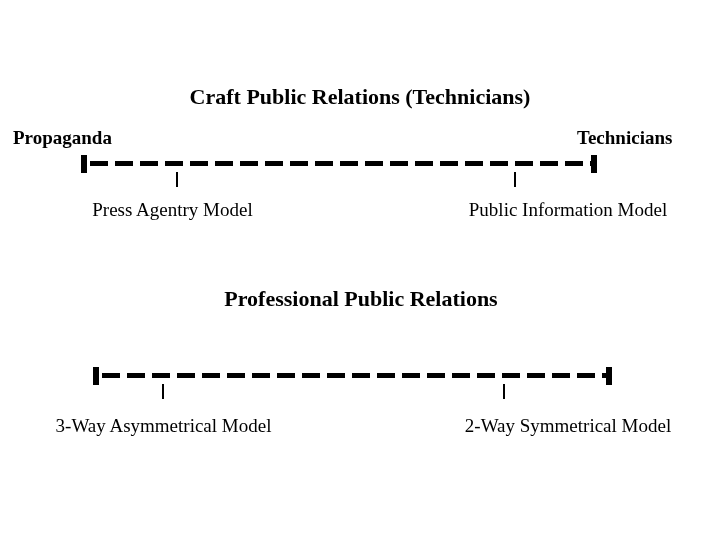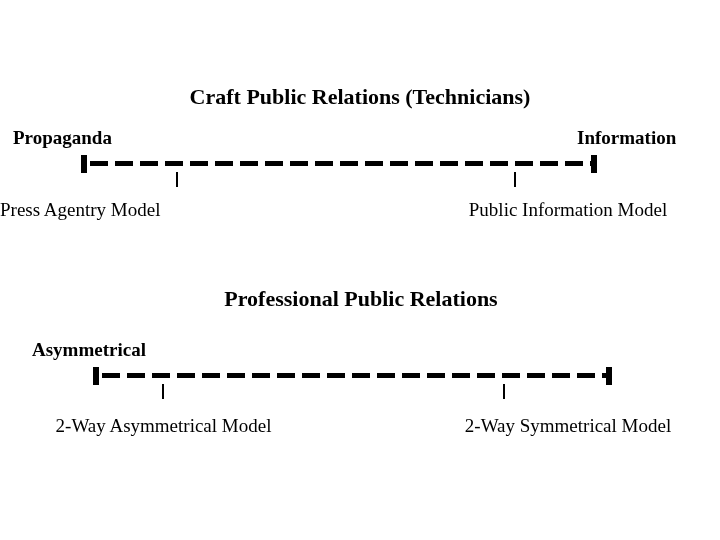--- a/index.html
+++ b/index.html
@@ -77,58 +77,57 @@
 <body>
 
 <div id="canvas">
 
   <div class="abs" style="left:0px; top:0px; width:720px; height:240px;">
 
     <div class="abs section-title" style="left:0px; top:86px; width:720px; text-align:center;">Craft Public Relations (Technicians)</div>
 
     <div class="abs pole-label" style="left:13px; top:128px;">Propaganda</div>
 
-    <div class="abs pole-label" style="left:577px; top:128px;">Information</div>
+    <div class="abs pole-label" style="left:577px; top:128px;">Technicians</div>
 
     <div class="continuum" style="left:0px; top:0px; width:720px; height:240px;">
 
       <div class="dash-line" style="left:90px; top:161px; width:503px;"></div>
 
       <div class="end-cap" style="left:81px; top:155px;"></div>
 
       <div class="end-cap" style="left:591px; top:155px;"></div>
 
       <div class="tick-mark" style="left:176px; top:172px;"></div>
 
       <div class="tick-mark" style="left:514px; top:172px;"></div>
     </div>
 
-    <div class="abs model-label" style="left:0px; top:200px; width:345px; ">Press Agentry Model</div>
+    <div class="abs model-label" style="left:0px; top:200px; width:345px; text-align:center;">Press Agentry Model</div>
 
     <div class="abs model-label" style="left:388px; top:200px; width:360px; text-align:center;">Public Information Model</div>
   </div>
 
   <div class="abs" style="left:0px; top:240px; width:720px; height:230px;">
 
     <div class="abs section-title" style="left:0px; top:48px; width:722px; text-align:center;">Professional Public Relations</div>
 
-    <div class="abs pole-label" style="left:32px; top:100px;">Asymmetrical</div>
 
 
     <div class="continuum" style="left:0px; top:0px; width:720px; height:230px;">
 
       <div class="dash-line" style="left:102px; top:133px; width:504px;"></div>
 
       <div class="end-cap" style="left:93px; top:127px;"></div>
 
       <div class="end-cap" style="left:606px; top:127px;"></div>
 
       <div class="tick-mark" style="left:162px; top:144px;"></div>
 
       <div class="tick-mark" style="left:503px; top:144px;"></div>
     </div>
 
-    <div class="abs model-label" style="left:0px; top:176px; width:327px; text-align:center;">2-Way Asymmetrical Model</div>
+    <div class="abs model-label" style="left:0px; top:176px; width:327px; text-align:center;">3-Way Asymmetrical Model</div>
 
     <div class="abs model-label" style="left:388px; top:176px; width:360px; text-align:center;">2-Way Symmetrical Model</div>
   </div>
 
 </div>
 
 </body></html>

